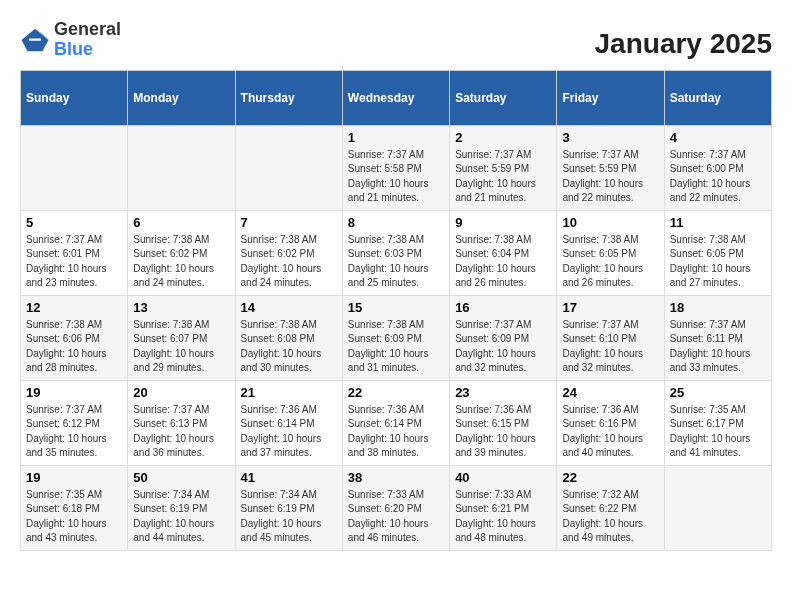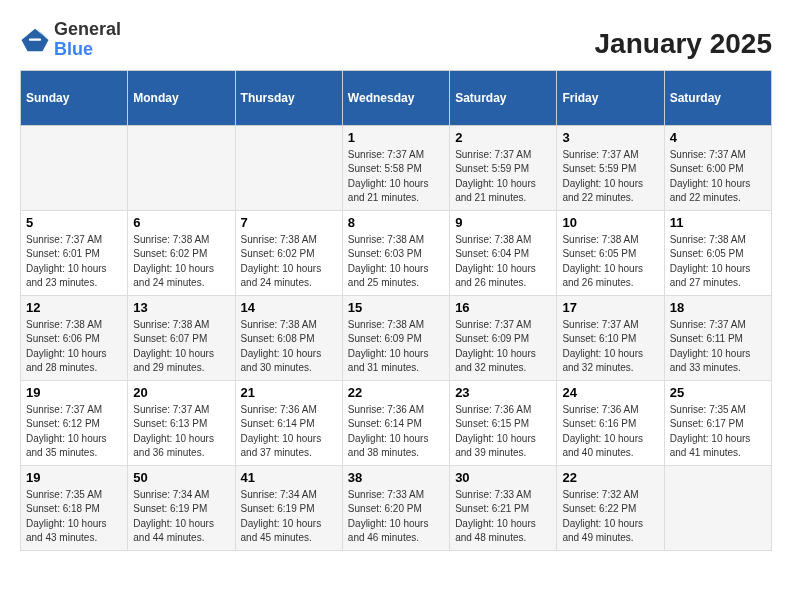--- a/index.html
+++ b/index.html
@@ -331,21 +331,21 @@
 and 45 minutes.</div>
         </td>
         <td>
           <span class="day-num">38</span>
           <div class="day-info" style="white-space: pre-line;">Sunrise: 7:33 AM
 Sunset: 6:20 PM
 Daylight: 10 hours
 and 46 minutes.</div>
         </td>
         <td>
-          <span class="day-num">30</span>
+          <span class="day-num">40</span>
           <div class="day-info" style="white-space: pre-line;">Sunrise: 7:33 AM
 Sunset: 6:21 PM
 Daylight: 10 hours
 and 48 minutes.</div>
         </td>
         <td>
           <span class="day-num">22</span>
           <div class="day-info" style="white-space: pre-line;">Sunrise: 7:32 AM
 Sunset: 6:22 PM
 Daylight: 10 hours

